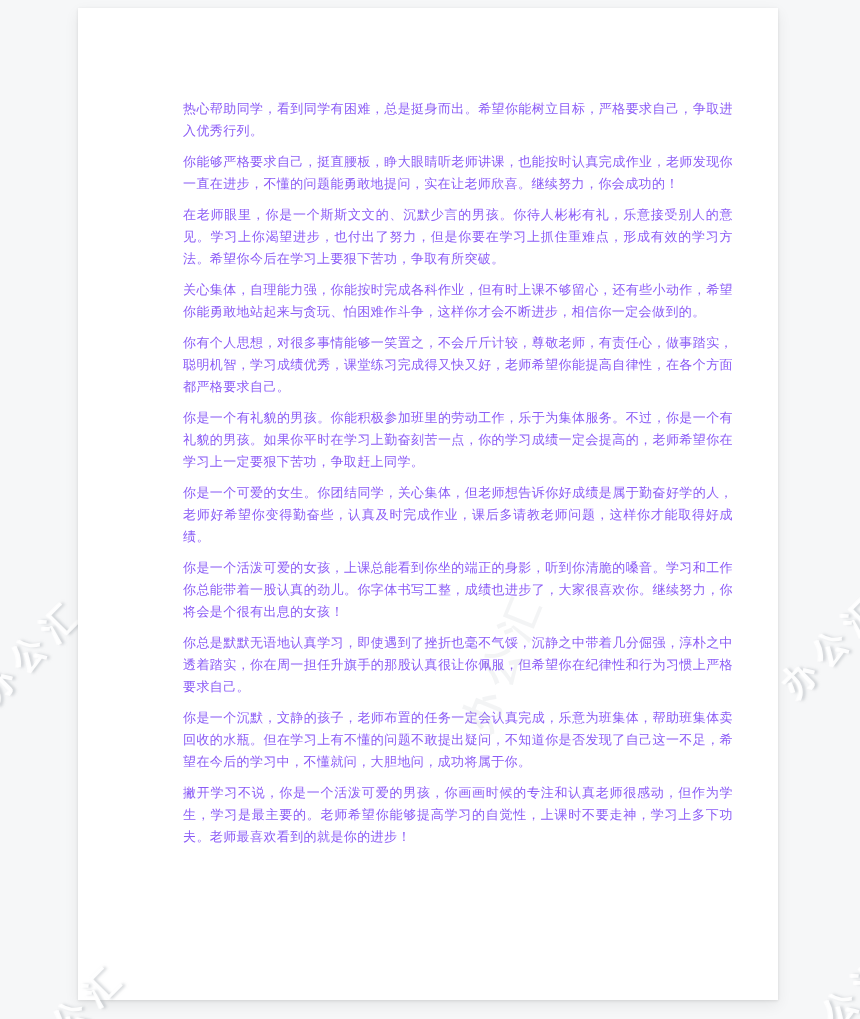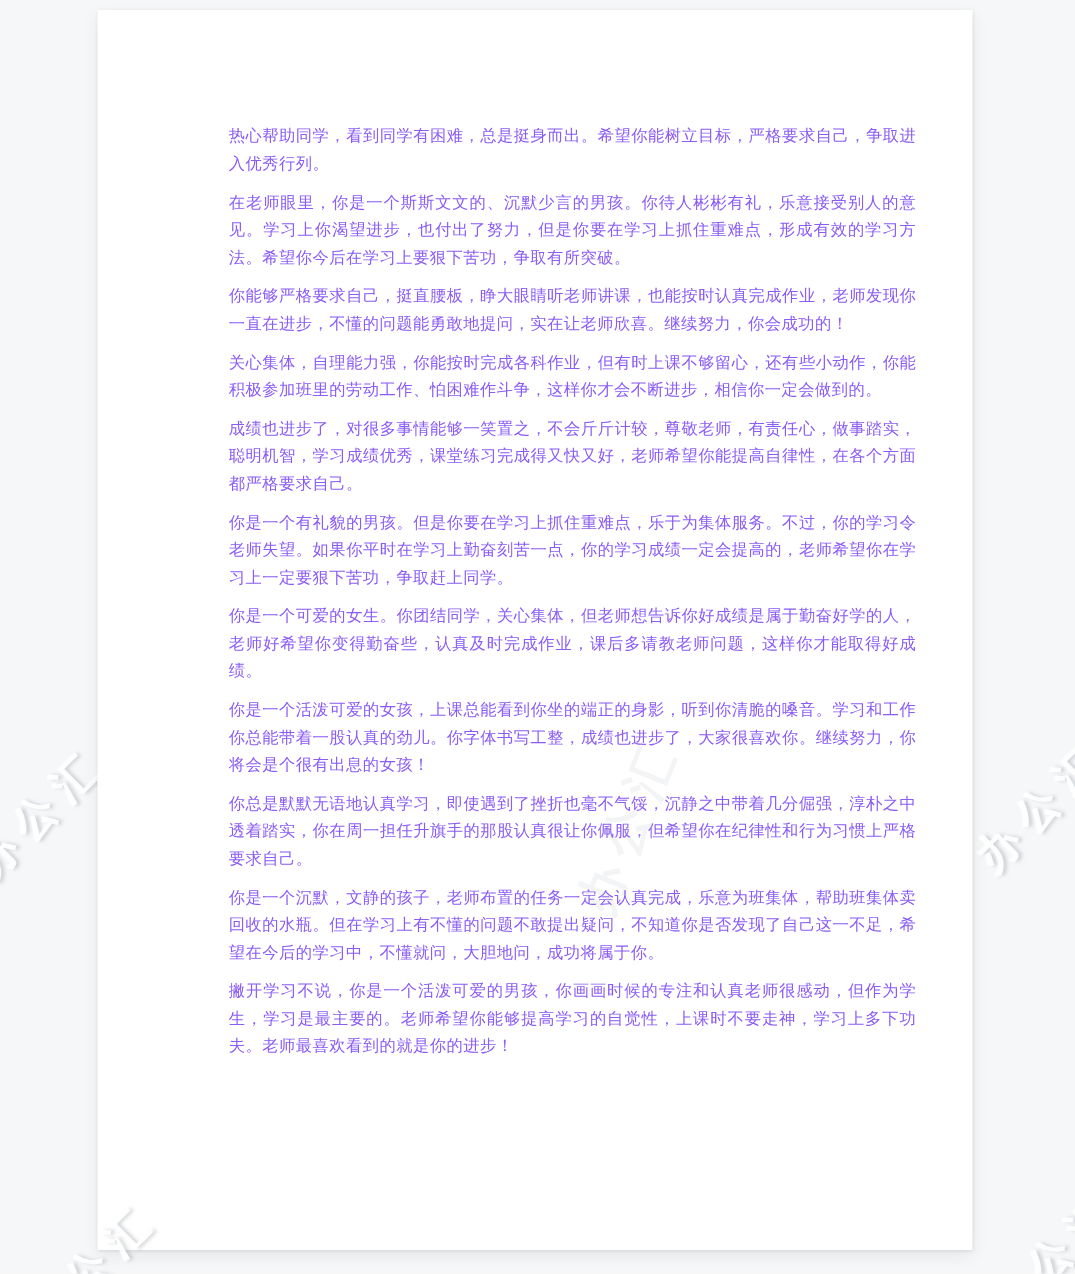--- a/index.html
+++ b/index.html
@@ -79,25 +79,25 @@
 
   <span class="wm wm-left">办公汇</span>
   <span class="wm wm-right wm-overlay">办公汇</span>
   <span class="wm wm-bottom-left wm-overlay">办公汇</span>
   <span class="wm wm-bottom-right wm-overlay">办公汇</span>
 
   <div class="doc-page">
     <span class="wm wm-page-faint">办公汇</span>
     <div class="doc-content">
       <p>热心帮助同学，看到同学有困难，总是挺身而出。希望你能树立目标，严格要求自己，争取进入优秀行列。</p>
+      <p>你能够严格要求自己，挺直腰板，睁大眼睛听老师讲课，也能按时认真完成作业，老师发现你一直在进步，不懂的问题能勇敢地提问，实在让老师欣喜。继续努力，你会成功的！</p>
       <p>在老师眼里，你是一个斯斯文文的、沉默少言的男孩。你待人彬彬有礼，乐意接受别人的意见。学习上你渴望进步，也付出了努力，但是你要在学习上抓住重难点，形成有效的学习方法。希望你今后在学习上要狠下苦功，争取有所突破。</p>
-      <p>你能够严格要求自己，挺直腰板，睁大眼睛听老师讲课，也能按时认真完成作业，老师发现你一直在进步，不懂的问题能勇敢地提问，实在让老师欣喜。继续努力，你会成功的！</p>
-      <p>关心集体，自理能力强，你能按时完成各科作业，但有时上课不够留心，还有些小动作，你能积极参加班里的劳动工作、怕困难作斗争，这样你才会不断进步，相信你一定会做到的。</p>
-      <p>成绩也进步了，对很多事情能够一笑置之，不会斤斤计较，尊敬老师，有责任心，做事踏实，聪明机智，学习成绩优秀，课堂练习完成得又快又好，老师希望你能提高自律性，在各个方面都严格要求自己。</p>
-      <p>你是一个有礼貌的男孩。但是你要在学习上抓住重难点，乐于为集体服务。不过，你的学习令老师失望。如果你平时在学习上勤奋刻苦一点，你的学习成绩一定会提高的，老师希望你在学习上一定要狠下苦功，争取赶上同学。</p>
+      <p>关心集体，自理能力强，你能按时完成各科作业，但有时上课不够留心，还有些小动作，希望你能勇敢地站起来与贪玩、怕困难作斗争，这样你才会不断进步，相信你一定会做到的。</p>
+      <p>你有个人思想，对很多事情能够一笑置之，不会斤斤计较，尊敬老师，有责任心，做事踏实，聪明机智，学习成绩优秀，课堂练习完成得又快又好，老师希望你能提高自律性，在各个方面都严格要求自己。</p>
+      <p>你是一个有礼貌的男孩。你能积极参加班里的劳动工作，乐于为集体服务。不过，你是一个有礼貌的男孩。如果你平时在学习上勤奋刻苦一点，你的学习成绩一定会提高的，老师希望你在学习上一定要狠下苦功，争取赶上同学。</p>
       <p>你是一个可爱的女生。你团结同学，关心集体，但老师想告诉你好成绩是属于勤奋好学的人，老师好希望你变得勤奋些，认真及时完成作业，课后多请教老师问题，这样你才能取得好成绩。</p>
       <p>你是一个活泼可爱的女孩，上课总能看到你坐的端正的身影，听到你清脆的嗓音。学习和工作你总能带着一股认真的劲儿。你字体书写工整，成绩也进步了，大家很喜欢你。继续努力，你将会是个很有出息的女孩！</p>
       <p>你总是默默无语地认真学习，即使遇到了挫折也毫不气馁，沉静之中带着几分倔强，淳朴之中透着踏实，你在周一担任升旗手的那股认真很让你佩服，但希望你在纪律性和行为习惯上严格要求自己。</p>
       <p>你是一个沉默，文静的孩子，老师布置的任务一定会认真完成，乐意为班集体，帮助班集体卖回收的水瓶。但在学习上有不懂的问题不敢提出疑问，不知道你是否发现了自己这一不足，希望在今后的学习中，不懂就问，大胆地问，成功将属于你。</p>
       <p>撇开学习不说，你是一个活泼可爱的男孩，你画画时候的专注和认真老师很感动，但作为学生，学习是最主要的。老师希望你能够提高学习的自觉性，上课时不要走神，学习上多下功夫。老师最喜欢看到的就是你的进步！</p>
     </div>
   </div>
 
 </div>
 

